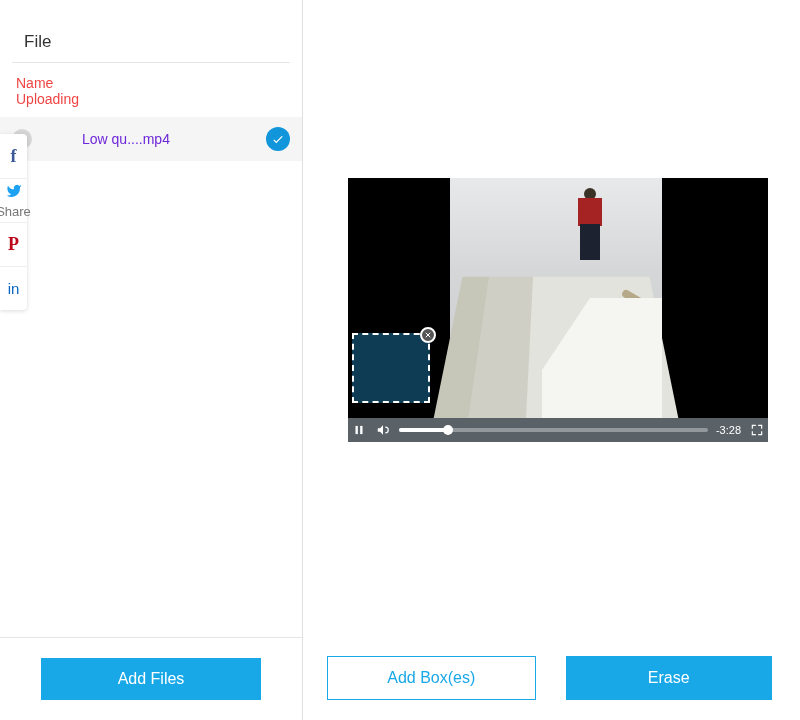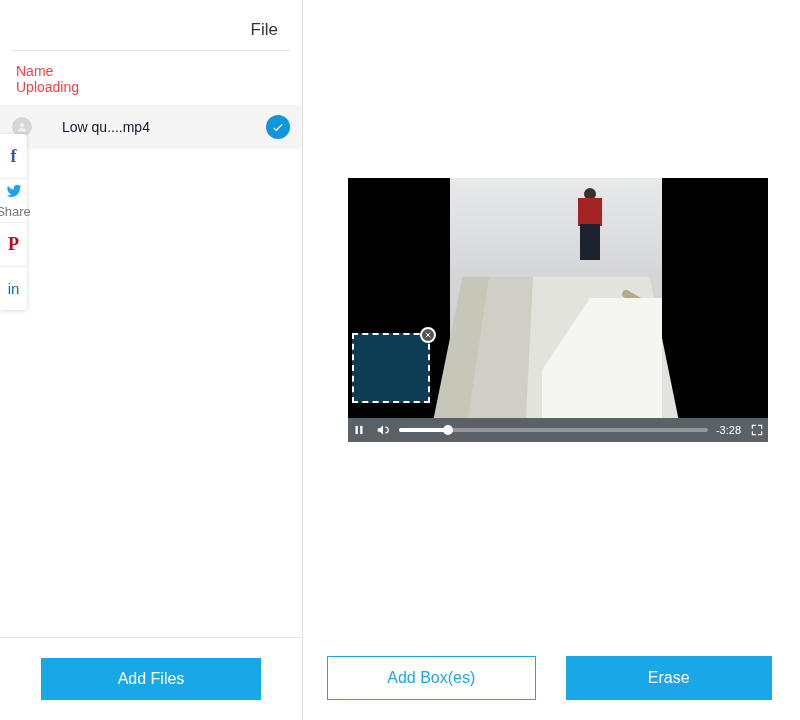--- a/index.html
+++ b/index.html
@@ -13,24 +13,23 @@
     border-right: 1px solid #e0e0e0;
     display: flex;
     flex-direction: column;
     background: #fff;
   }
   .file-header {
     padding: 16px 12px 10px 12px;
     font-size: 17px;
     font-weight: 400;
     border-bottom: 1px solid #e5e5e5;
-    margin: 4px 12px;
+    margin: 16px 12px;
     margin-bottom: 0;
     color: #333;
-    text-align: right;
   }
   .cols {
     display: flex;
     justify-content: space-between;
     padding: 12px 12px 10px 16px;
     font-size: 14px;
     color: #ef4444;
     flex-direction: column;
   }
   .file-list {
@@ -48,21 +47,22 @@
   .avatar {
     width: 20px; height: 20px; border-radius: 50%;
     background: #d6d6d6; color: #f5f5f5;
     display: flex; align-items: center; justify-content: center;
     font-size: 10px; font-weight: bold;
     margin-right: 30px;
   }
   .fname {
     flex: 1;
     font-size: 14px;
-    color: #0f172a;
+    color: #6d28d9;
+    margin-left: 20px;
   }
   .status-check {
     width: 24px; height: 24px; border-radius: 50%;
     background: #1296db;
     display: flex; align-items: center; justify-content: center;
   }
   .status-check svg { width: 14px; height: 14px; fill: #fff; }
   .left-actions {
     padding: 20px 40px 20px 40px;
     display: flex;

